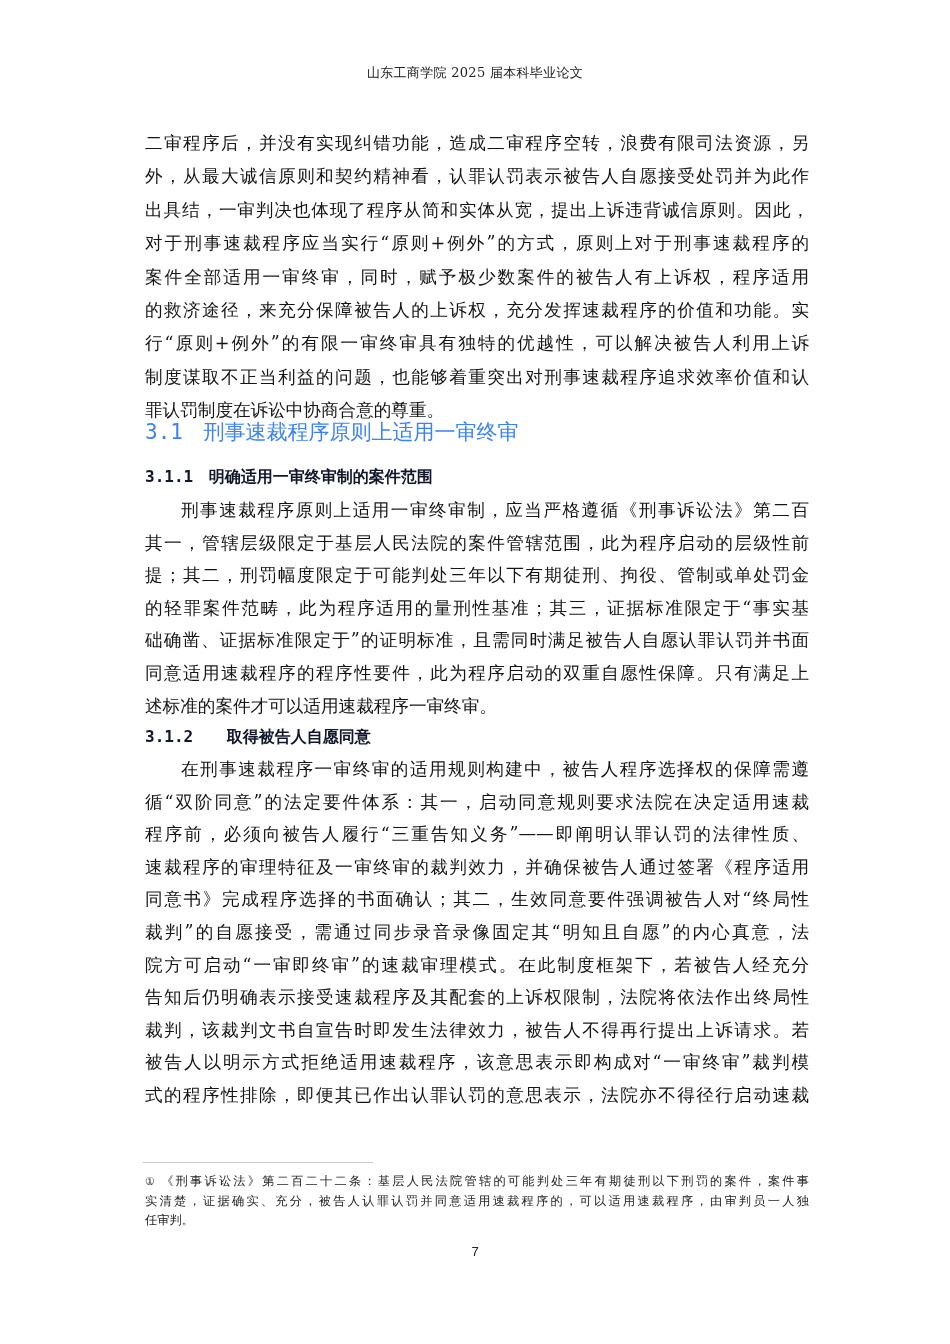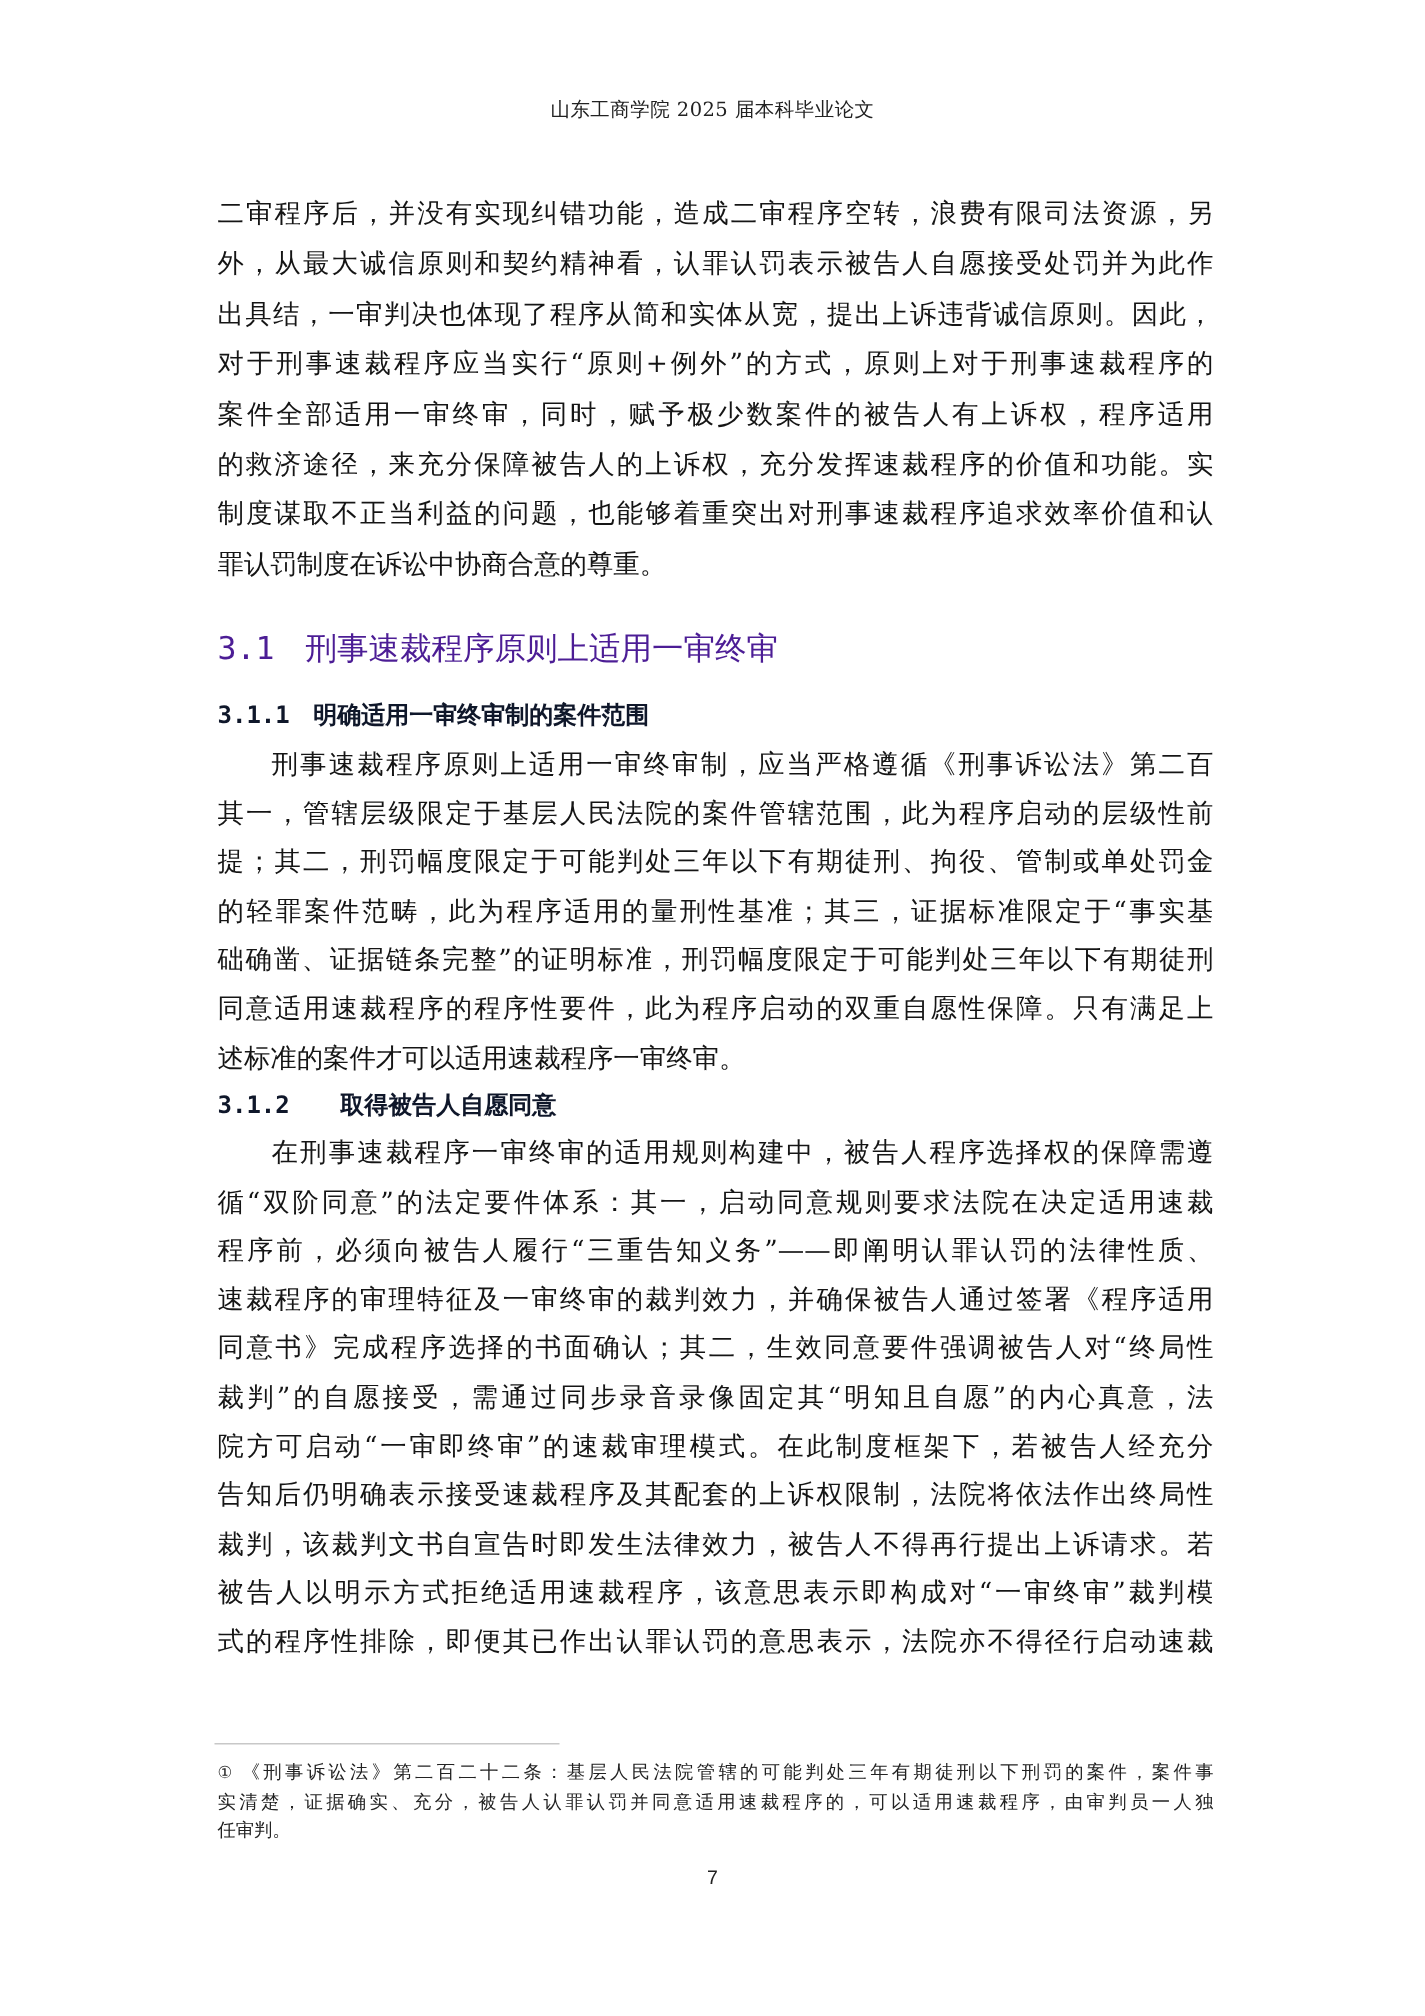--- a/index.html
+++ b/index.html
@@ -14,21 +14,21 @@
     font-family: "DejaVu Serif", "Liberation Serif", serif;
     font-size: 17.6px; white-space: nowrap; color: #151515;
     text-align: justify; text-align-last: justify; display: block; overflow: visible;
   }
   .line.last { text-align-last: left; }
   .line.indent { padding-left: 36px; }
   .p1 .line { height: 33.4px; line-height: 33.4px; }
   .p2 .line, .p3 .line { height: 32.6px; line-height: 32.6px; }
   .h2 {
     position: absolute; left: 145px; top: 418px;
-    font-family: "DejaVu Sans Mono", "DejaVu Sans", monospace; font-size: 21px; color: #4c1d95; white-space: nowrap;
+    font-family: "DejaVu Sans Mono", "DejaVu Sans", monospace; font-size: 21px; color: #3b82f6; white-space: nowrap;
   }
   .h2 .zh { font-family: "DejaVu Sans", sans-serif; }
   .h3 {
     position: absolute; left: 145px;
     font-family: "DejaVu Sans Mono", "DejaVu Sans", monospace; font-size: 16px; font-weight: bold; color: #0f172a; white-space: nowrap;
   }
   .h3 .zh { font-family: "DejaVu Sans", sans-serif; }
   sup.fnref { font-size: 9px; vertical-align: 6px; line-height: 0; }
   .fn-rule { position: absolute; left: 143px; top: 1162px; width: 230px; height: 1px; background: #c8c8c8; }
   .footnote {
@@ -50,40 +50,41 @@
 
   <div class="running-header">山东工商学院 2025 届本科毕业论文</div>
 
   <div class="block p1" style="top:127px;">
     <span class="line">二审程序后，并没有实现纠错功能，造成二审程序空转，浪费有限司法资源，另</span>
     <span class="line">外，从最大诚信原则和契约精神看，认罪认罚表示被告人自愿接受处罚并为此作</span>
     <span class="line">出具结，一审判决也体现了程序从简和实体从宽，提出上诉违背诚信原则。因此，</span>
     <span class="line">对于刑事速裁程序应当实行“原则+例外”的方式，原则上对于刑事速裁程序的</span>
     <span class="line">案件全部适用一审终审，同时，赋予极少数案件的被告人有上诉权，程序适用</span>
     <span class="line">的救济途径，来充分保障被告人的上诉权，充分发挥速裁程序的价值和功能。实</span>
+    <span class="line">行“原则+例外”的有限一审终审具有独特的优越性，可以解决被告人利用上诉</span>
     <span class="line">制度谋取不正当利益的问题，也能够着重突出对刑事速裁程序追求效率价值和认</span>
     <span class="line last">罪认罚制度在诉讼中协商合意的尊重。</span>
   </div>
 
   <div class="h2">
     <span>3.1</span>
     <span class="zh" style="margin-left:8px;">刑事速裁程序原则上适用一审终审</span>
   </div>
 
   <div class="h3" style="top:467px;">
     <span>3.1.1</span>
     <span class="zh" style="margin-left:6px;">明确适用一审终审制的案件范围</span>
   </div>
 
   <div class="block p2" style="top:494px;">
     <span class="line indent">刑事速裁程序原则上适用一审终审制，应当严格遵循《刑事诉讼法》第二百</span>
     <span class="line">其一，管辖层级限定于基层人民法院的案件管辖范围，此为程序启动的层级性前</span>
     <span class="line">提；其二，刑罚幅度限定于可能判处三年以下有期徒刑、拘役、管制或单处罚金</span>
     <span class="line">的轻罪案件范畴，此为程序适用的量刑性基准；其三，证据标准限定于“事实基</span>
-    <span class="line">础确凿、证据链条完整”的证明标准，刑罚幅度限定于可能判处三年以下有期徒刑</span>
+    <span class="line">础确凿、证据标准限定于”的证明标准，且需同时满足被告人自愿认罪认罚并书面</span>
     <span class="line">同意适用速裁程序的程序性要件，此为程序启动的双重自愿性保障。只有满足上</span>
     <span class="line last">述标准的案件才可以适用速裁程序一审终审。</span>
   </div>
 
   <div class="h3" style="top:727px;">
     <span>3.1.2</span>
     <span class="zh" style="margin-left:6px;padding-left:18px;">取得被告人自愿同意</span>
   </div>
 
   <div class="block p3" style="top:753px;">

